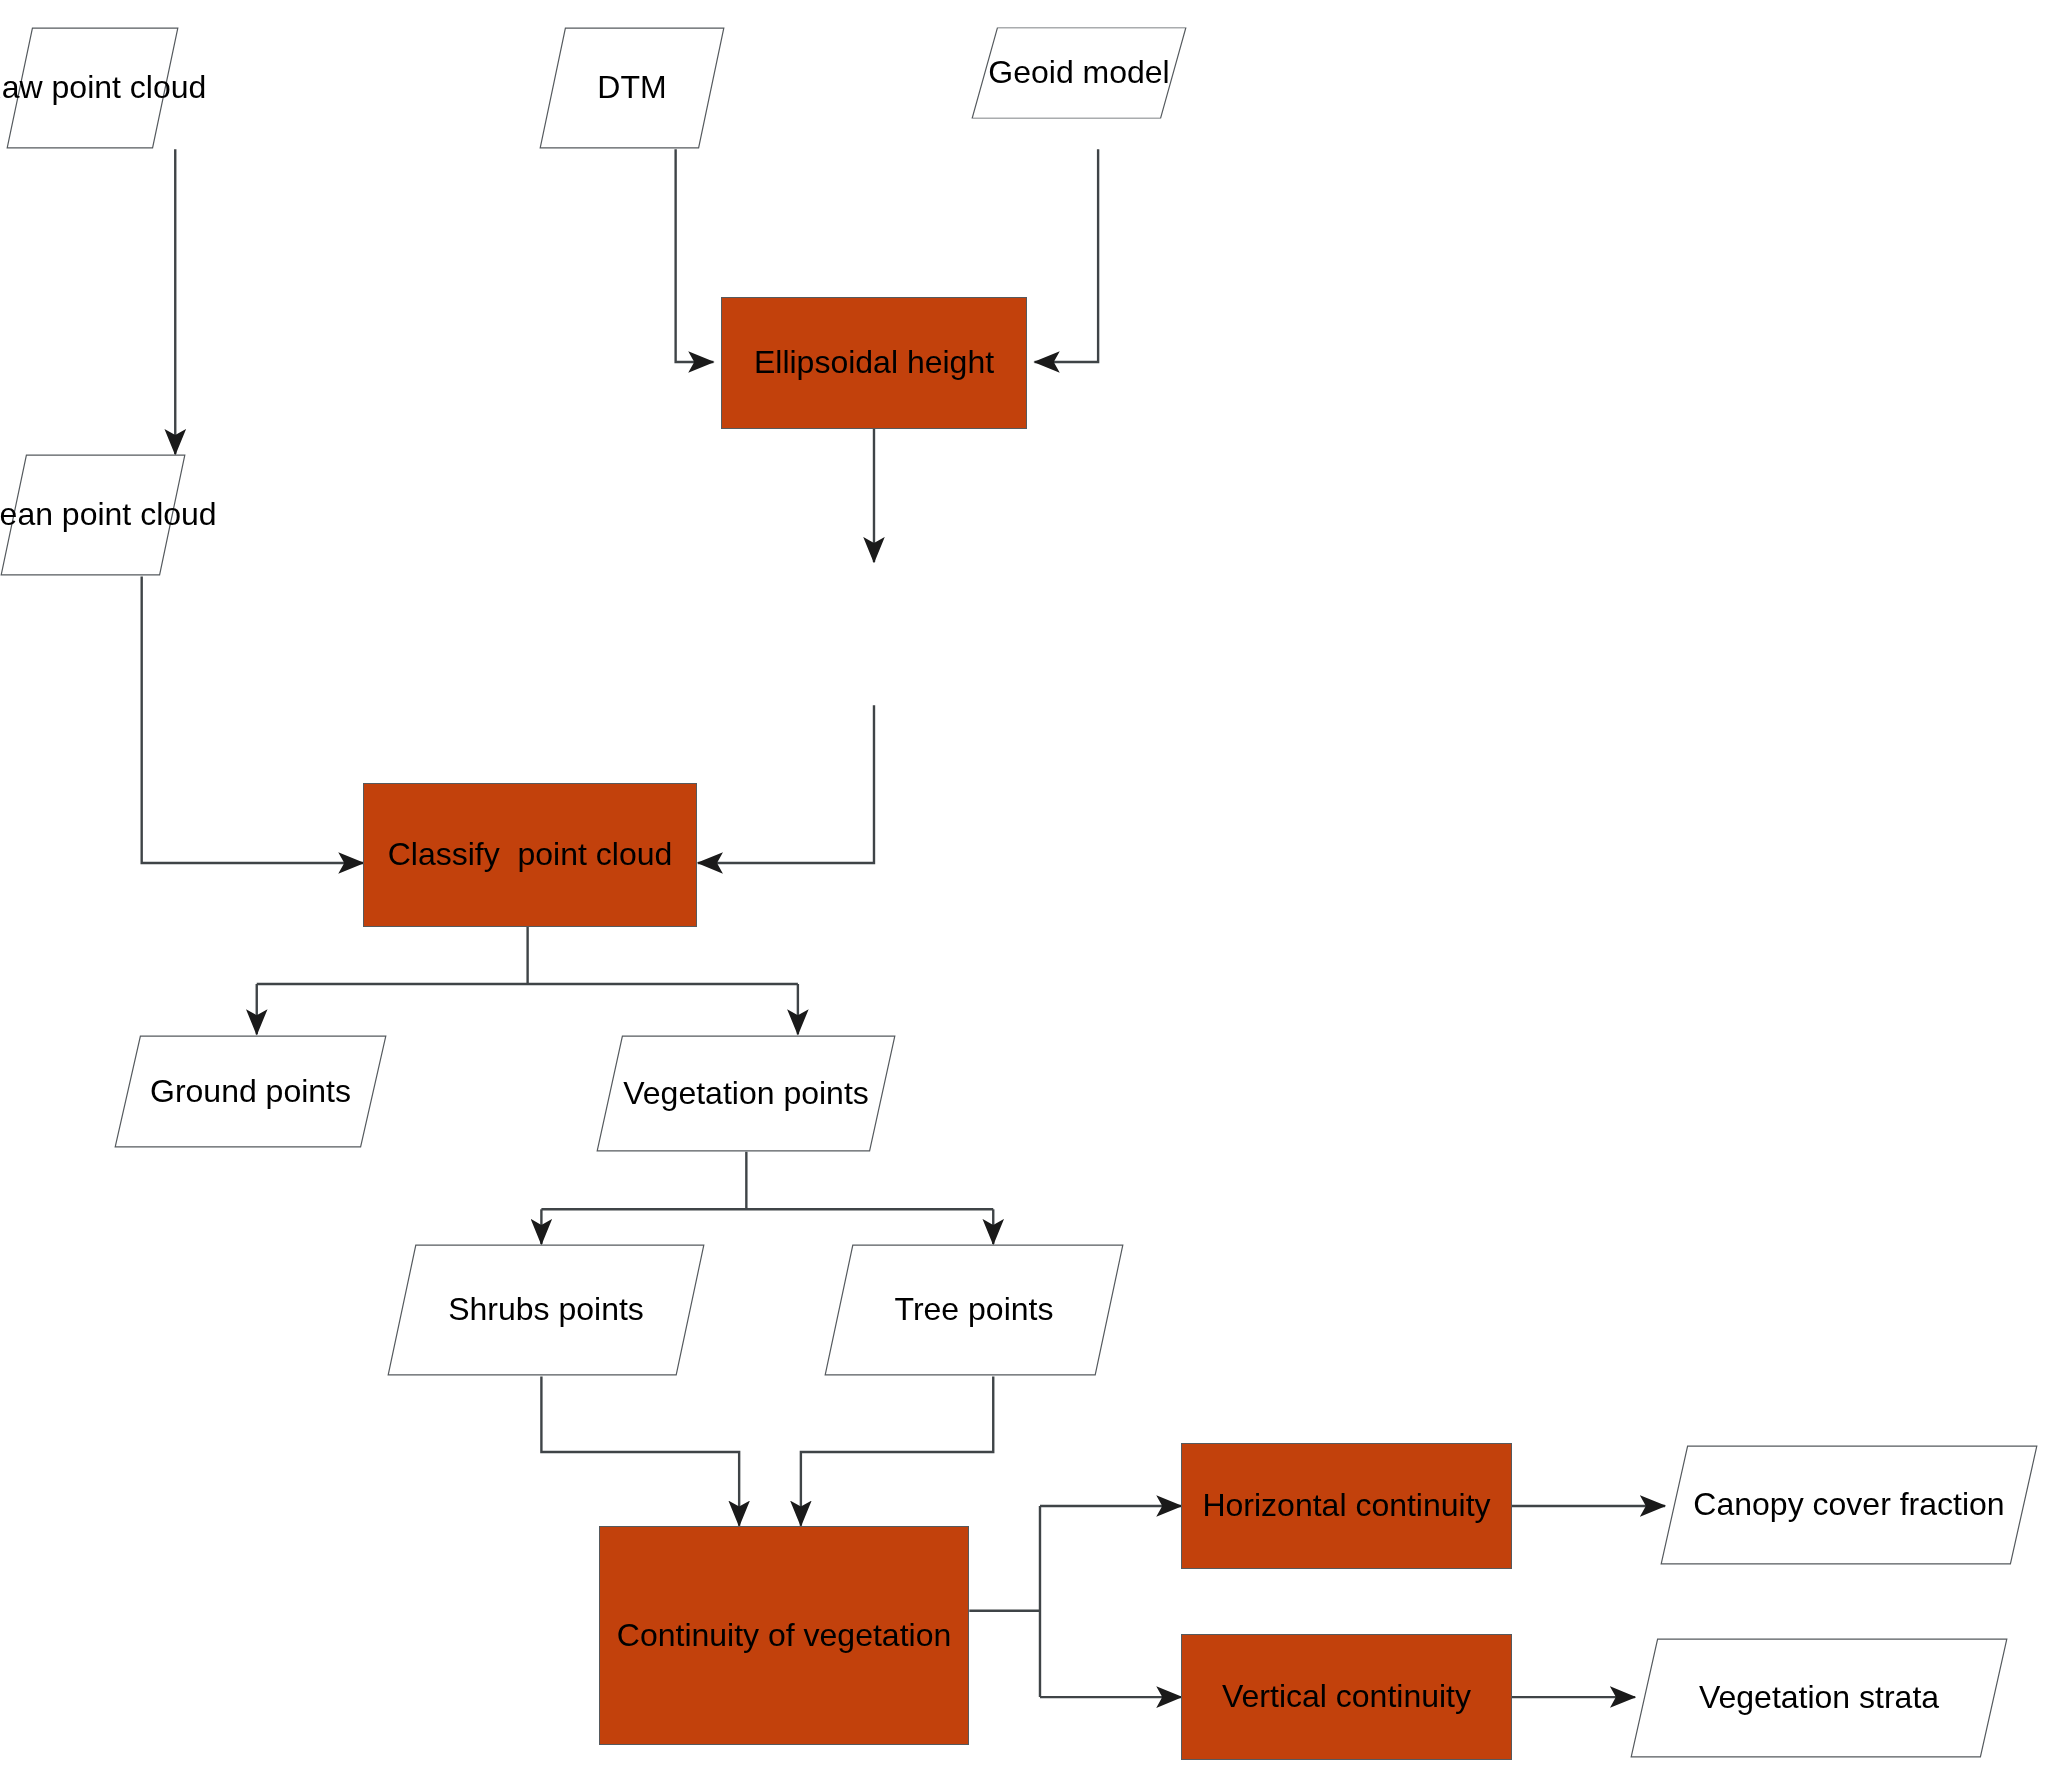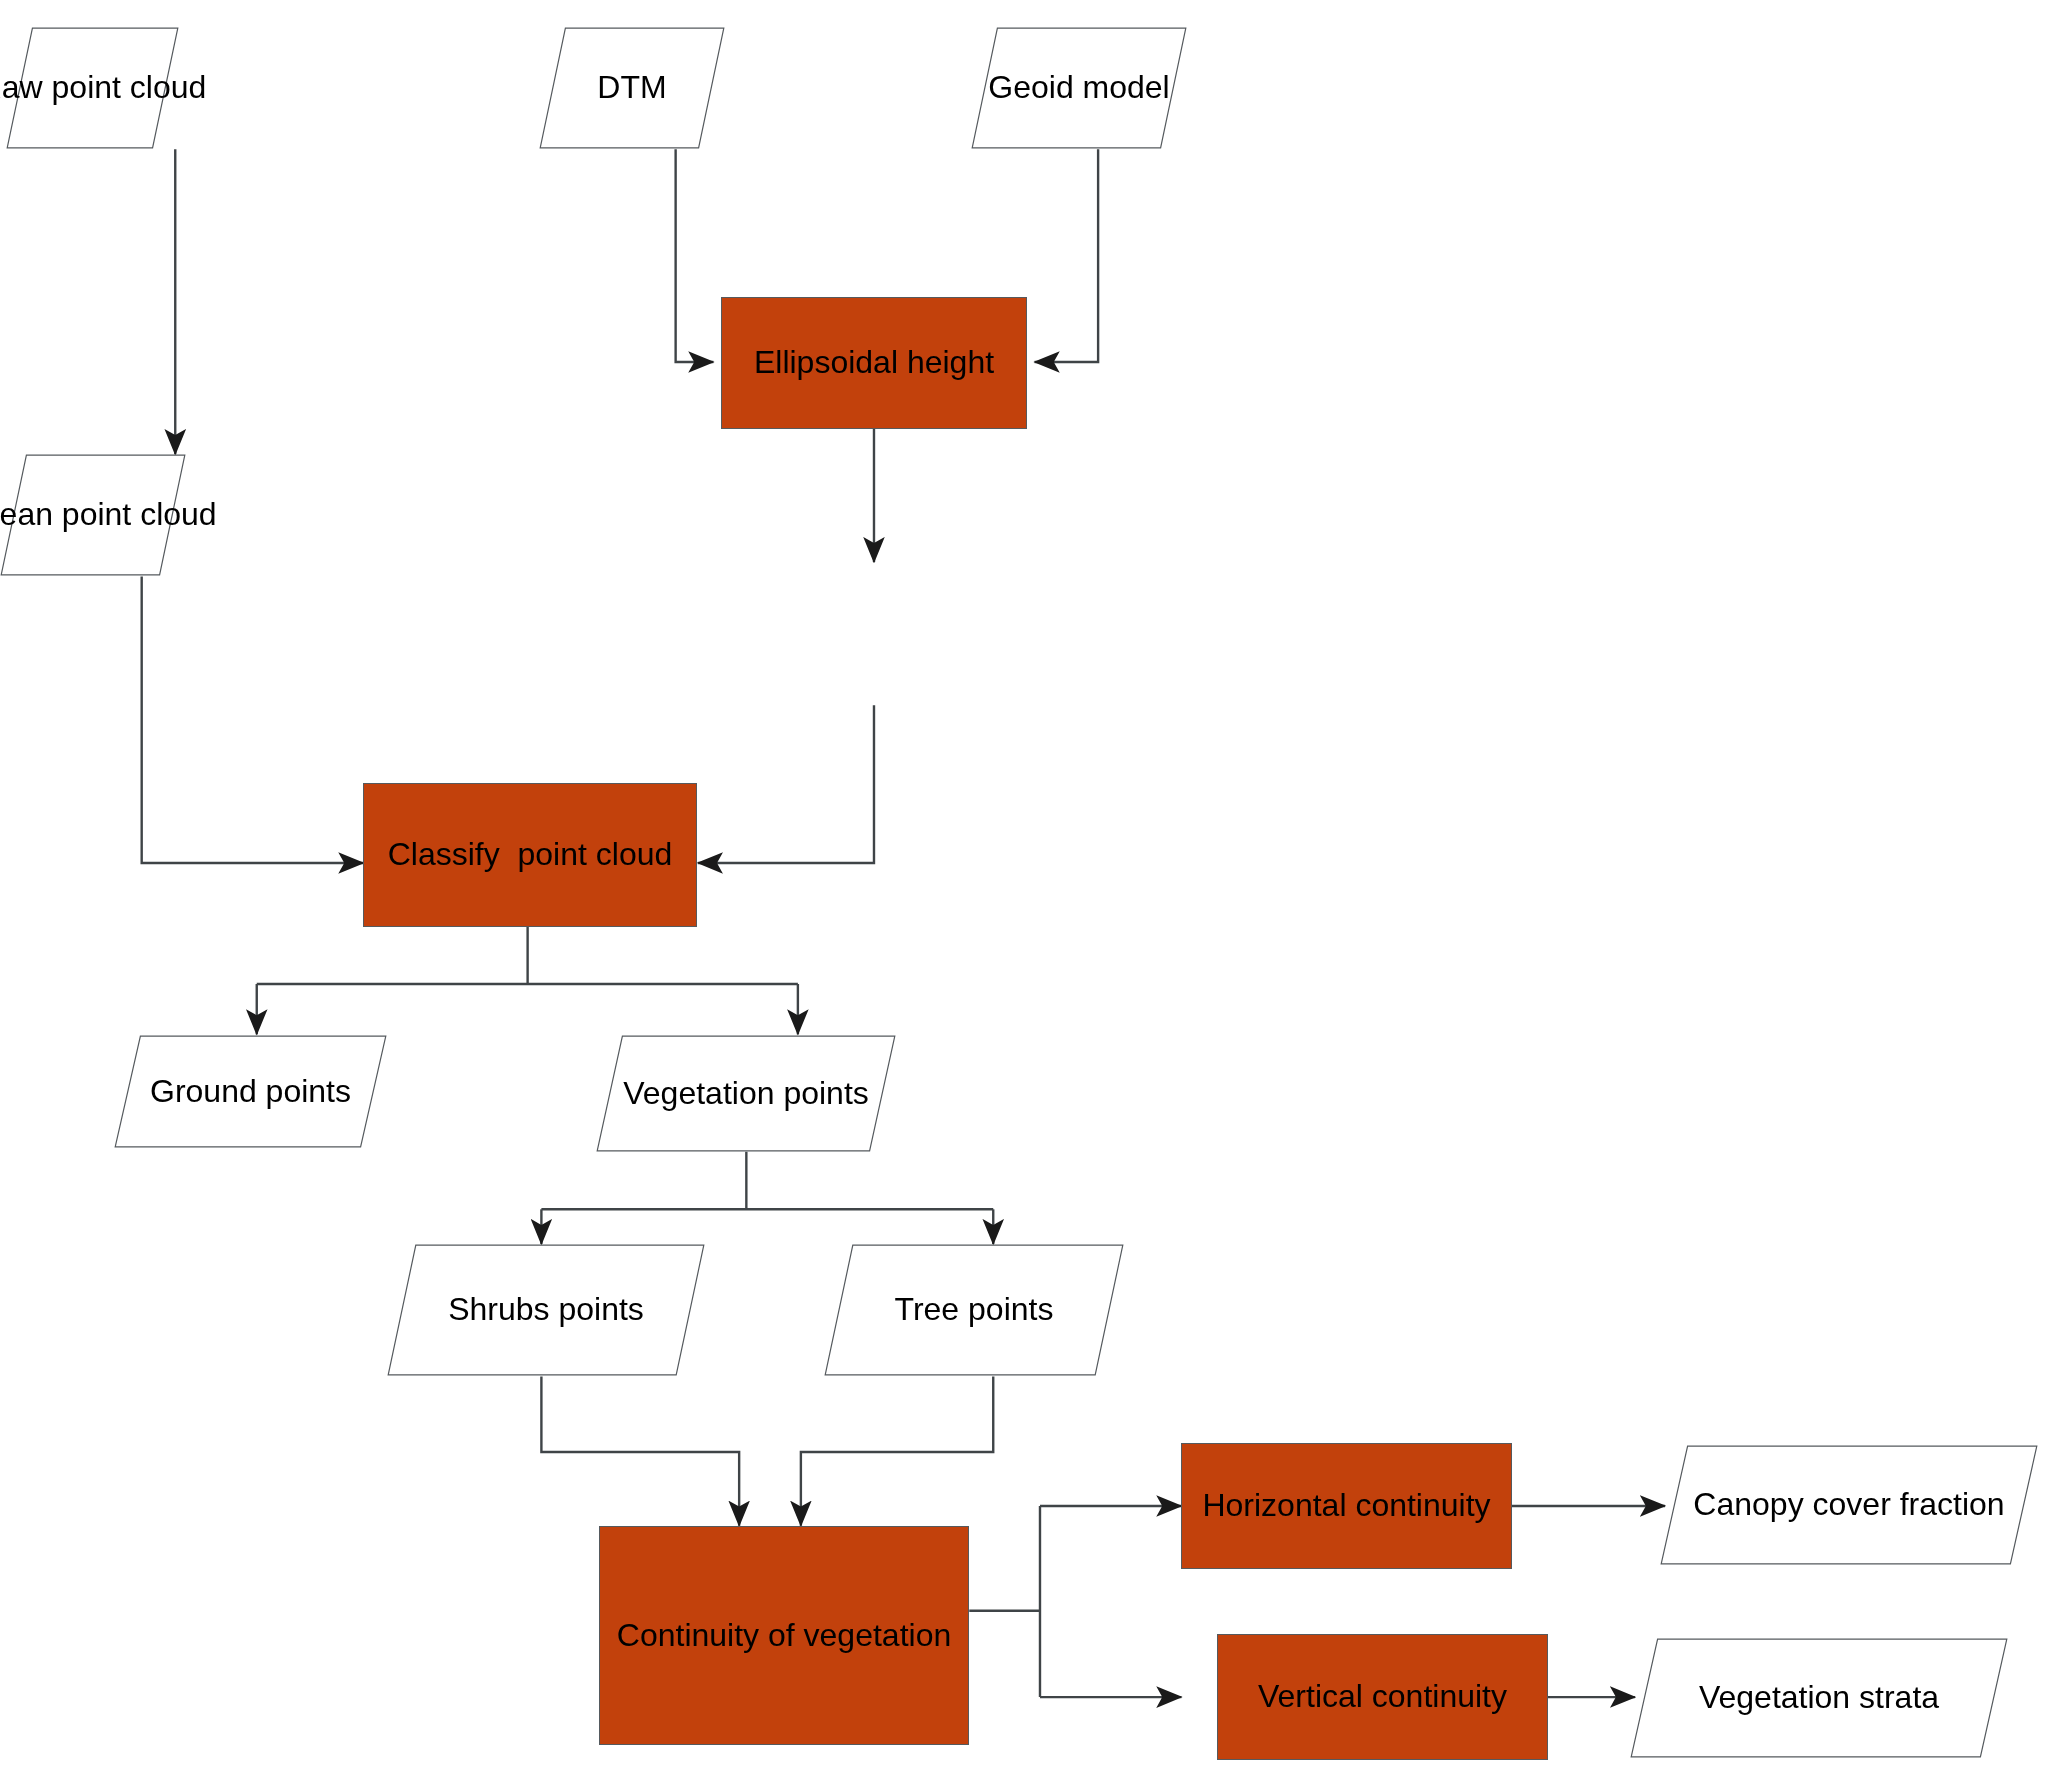--- a/index.html
+++ b/index.html
@@ -121,21 +121,21 @@
     <span class="node-label">Raw point cloud</span>
   </div>
 
   <div class="node data" style="left:539px; top:27px; width:186px; height:122px;">
     <svg class="shape" viewBox="0 0 310 204" preserveAspectRatio="none">
       <polygon points="44,2 308,2 266,202 2,202"></polygon>
     </svg>
     <span class="node-label">DTM</span>
   </div>
 
-  <div class="node data" style="left:971px; top:27px; width:216px; height:122px;">
+  <div class="node data" style="left:971px; top:27px; width:216px; height:92px;">
     <svg class="shape" viewBox="0 0 360 204" preserveAspectRatio="none">
       <polygon points="44,2 358,2 316,202 2,202"></polygon>
     </svg>
     <span class="node-label">Geoid model</span>
   </div>
 
   <div class="node process" style="left:721px; top:297px; width:306px; height:132px;">
     <span class="node-label">Ellipsoidal height</span>
   </div>
 
@@ -180,21 +180,21 @@
   </div>
 
   <div class="node process" style="left:599px; top:1526px; width:370px; height:219px;">
     <span class="node-label">Continuity of vegetation</span>
   </div>
 
   <div class="node process" style="left:1181px; top:1443px; width:331px; height:126px;">
     <span class="node-label">Horizontal continuity</span>
   </div>
 
-  <div class="node process" style="left:1181px; top:1634px; width:331px; height:126px;margin-left:36px;">
+  <div class="node process" style="left:1181px; top:1634px; width:331px; height:126px;">
     <span class="node-label">Vertical continuity</span>
   </div>
 
   <div class="node data" style="left:1660px; top:1445px; width:378px; height:120px;">
     <svg class="shape" viewBox="0 0 630 200" preserveAspectRatio="none">
       <polygon points="46,2 628,2 584,198 2,198"></polygon>
     </svg>
     <span class="node-label">Canopy cover fraction</span>
   </div>
 

